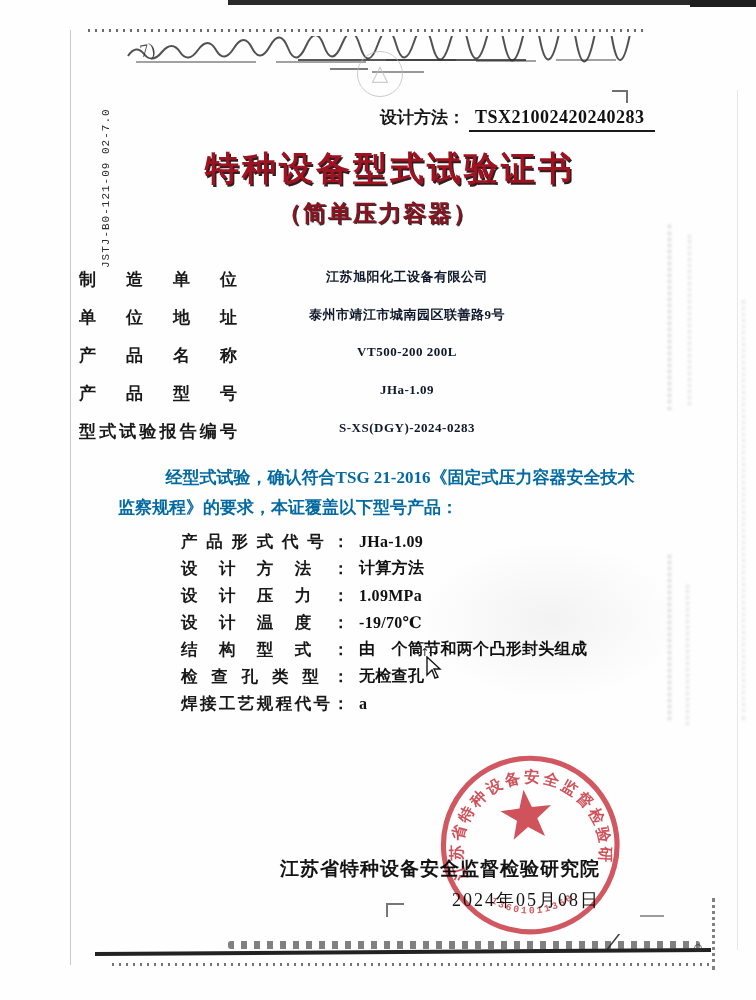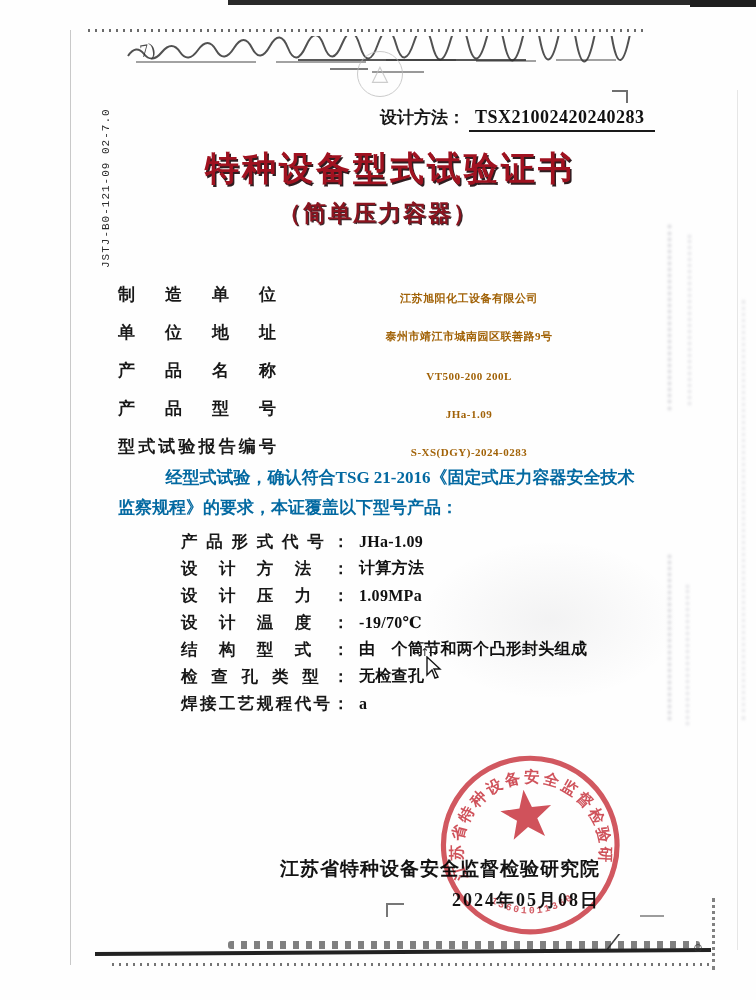--- a/index.html
+++ b/index.html
@@ -61,43 +61,43 @@
   .subtitle{position:absolute;left:0;top:198px;width:100%;text-align:center;
      font-size:23px;font-weight:700;letter-spacing:2px;color:#8c141f;
      text-shadow:1.2px 1.3px 0 rgba(24,4,8,.85);}
 
   .vertical-code{position:absolute;left:100px;top:98px;height:170px;
      writing-mode:vertical-rl;transform:rotate(180deg);
      font-family:"Liberation Mono","DejaVu Sans Mono",monospace;
      font-size:11px;letter-spacing:1px;color:#2c2c2c;white-space:nowrap;}
 
   .fields{position:absolute;left:0;top:268px;width:756px;}
-  .frow{height:38px;display:flex;align-items:flex-end;padding-left:118px;gap:23px;}
+  .frow{height:38px;display:flex;align-items:flex-start;padding-left:79px;}
   .frow .flabel{display:inline-block;width:158px;font-size:17px;font-weight:700;
      text-align:justify;text-align-last:justify;color:#181818;}
-  .frow .fvalue{display:inline-block;width:340px;text-align:center;font-size:11px;
-     color:#a16207;font-weight:600;letter-spacing:.5px;}
+  .frow .fvalue{display:inline-block;width:340px;text-align:center;font-size:13px;
+     color:#0f172a;font-weight:600;letter-spacing:.5px;}
 
   .statement{position:absolute;left:118px;top:463px;width:530px;font-size:17px;
      line-height:30px;color:#0369a1;text-indent:2.8em;font-weight:700;}
 
   .specs{position:absolute;left:0;top:528px;width:756px;}
   .srow{height:27px;display:flex;align-items:center;padding-left:181px;}
   .srow .slabel{display:inline-block;width:168px;font-size:16.5px;font-weight:700;
      text-align:justify;text-align-last:justify;color:#181818;}
   .srow .svalue{margin-left:10px;font-size:16px;color:#111;font-weight:600;letter-spacing:.3px;white-space:pre;}
 
   .cursor-artifact{position:absolute;left:412px;top:646px;width:46px;height:44px;}
   .cursor-artifact .arrows{position:absolute;left:0;top:0;font-family:"DejaVu Sans",sans-serif;
      font-size:11px;letter-spacing:-1px;color:#1c1c1c;}
   .cursor-artifact svg{position:absolute;left:12px;top:10px;}
 
   .footer{position:absolute;right:156px;top:856px;text-align:right;z-index:2;}
   .footer .issuer{font-size:19px;font-weight:700;letter-spacing:1px;color:#131313;}
-  .footer .date{font-size:18px;font-weight:700;letter-spacing:2px;color:#131313;margin-top:6px;}
+  .footer .date{font-size:18px;font-weight:400;letter-spacing:2px;color:#131313;margin-top:6px;}
 
   .seal{position:absolute;left:437px;top:750px;width:186px;height:186px;z-index:3;
      transform:rotate(-7deg);mix-blend-mode:multiply;opacity:.9;}
 </style>
 </head>
 <body>
 
 <div class="page">
 
   <div class="strip-top"></div>

